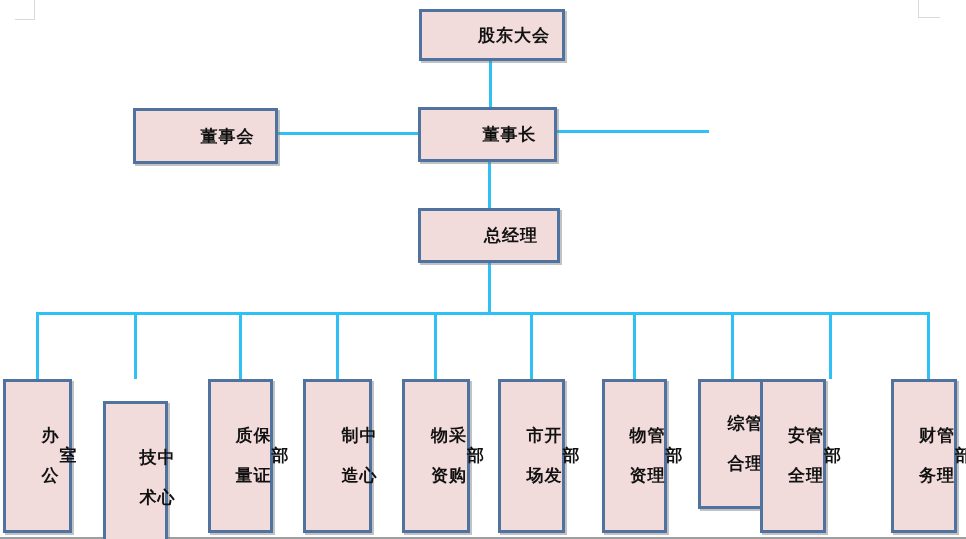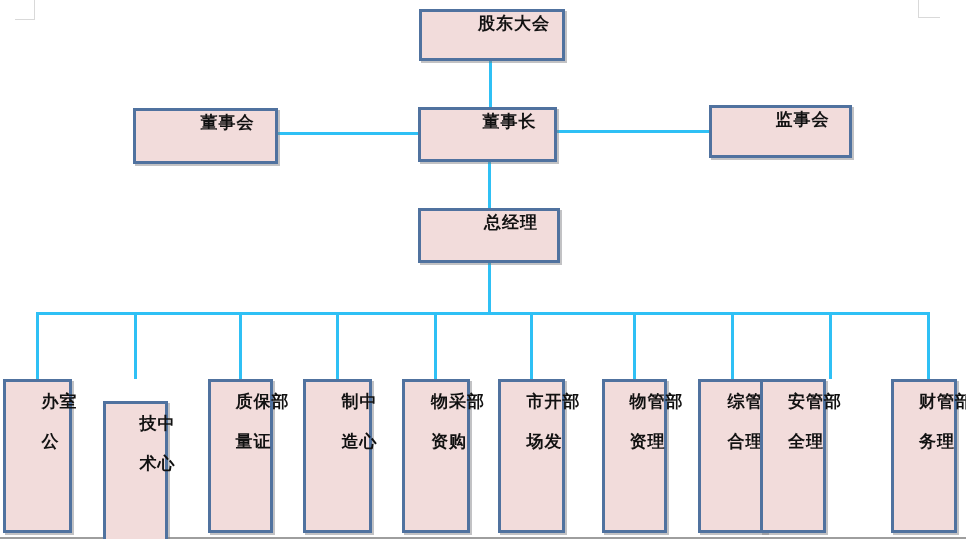--- a/index.html
+++ b/index.html
@@ -11,21 +11,21 @@
     width:966px;height:539px;position:relative;overflow:hidden;
     background:var(--background);
     font-family:"Liberation Serif","DejaVu Serif",serif;
   }
   .canvas{position:absolute;inset:0;}
   .box{
     position:absolute;box-sizing:border-box;
     background:var(--box-fill);
     border:3px solid var(--box-border);
     box-shadow:2px 2px 0 rgba(120,120,125,0.45);
-    display:flex;justify-content:center;
+    display:flex;align-items:center;justify-content:center;
     font-weight:bold;font-size:17px;color:var(--text);letter-spacing:1px;padding-left:44px;
   }
   .dept{line-height:40px;text-align:center;}
   .dept span{display:block;}
   .line{position:absolute;background:var(--connector);}
   .corner{position:absolute;box-sizing:border-box;}
   .corner.tl{left:15px;top:0;width:20px;height:20px;
     border-right:1px solid var(--corner-mark);border-bottom:1px solid var(--corner-mark);}
   .corner.tr{left:918px;top:0;width:22px;height:18px;
     border-left:1px solid var(--corner-mark);border-bottom:1px solid var(--corner-mark);}
@@ -60,23 +60,20 @@
   <div class="box" style="left:419px;top:9px;width:146px;height:52px">
     <span>股东大会</span>
   </div>
 
   <div class="box" style="left:418px;top:107px;width:139px;height:55px">
     <span>董事长</span>
   </div>
   <div class="box" style="left:133px;top:108px;width:145px;height:56px">
     <span>董事会</span>
   </div>
-  <div class="box" style="left:709px;top:105px;width:143px;height:53px">
-    <span>监事会</span>
-  </div>
 
   <div class="box dept" style="left:3px;top:379px;width:69px;height:154px">
     <span>办公</span>
     <span>室</span>
   </div>
 
   <div class="box" style="left:418px;top:208px;width:142px;height:55px">
     <span>总经理</span>
   </div>
   <div class="box dept" style="left:103px;top:401px;width:65px;height:154px">
@@ -100,21 +97,21 @@
   <div class="box dept" style="left:498px;top:379px;width:67px;height:154px">
     <span>市场</span>
     <span>开发</span>
     <span>部</span>
   </div>
   <div class="box dept" style="left:602px;top:379px;width:65px;height:154px">
     <span>物资</span>
     <span>管理</span>
     <span>部</span>
   </div>
-  <div class="box dept" style="left:698px;top:379px;width:69px;height:154px">
+  <div class="box dept" style="left:698px;top:379px;width:69px;height:130px">
     <span>综合</span>
     <span>管理</span>
     <span>部</span>
   </div>
   <div class="box dept" style="left:760px;top:379px;width:66px;height:154px">
     <span>安全</span>
     <span>管理</span>
     <span>部</span>
   </div>
   <div class="box dept" style="left:891px;top:379px;width:66px;height:154px">

